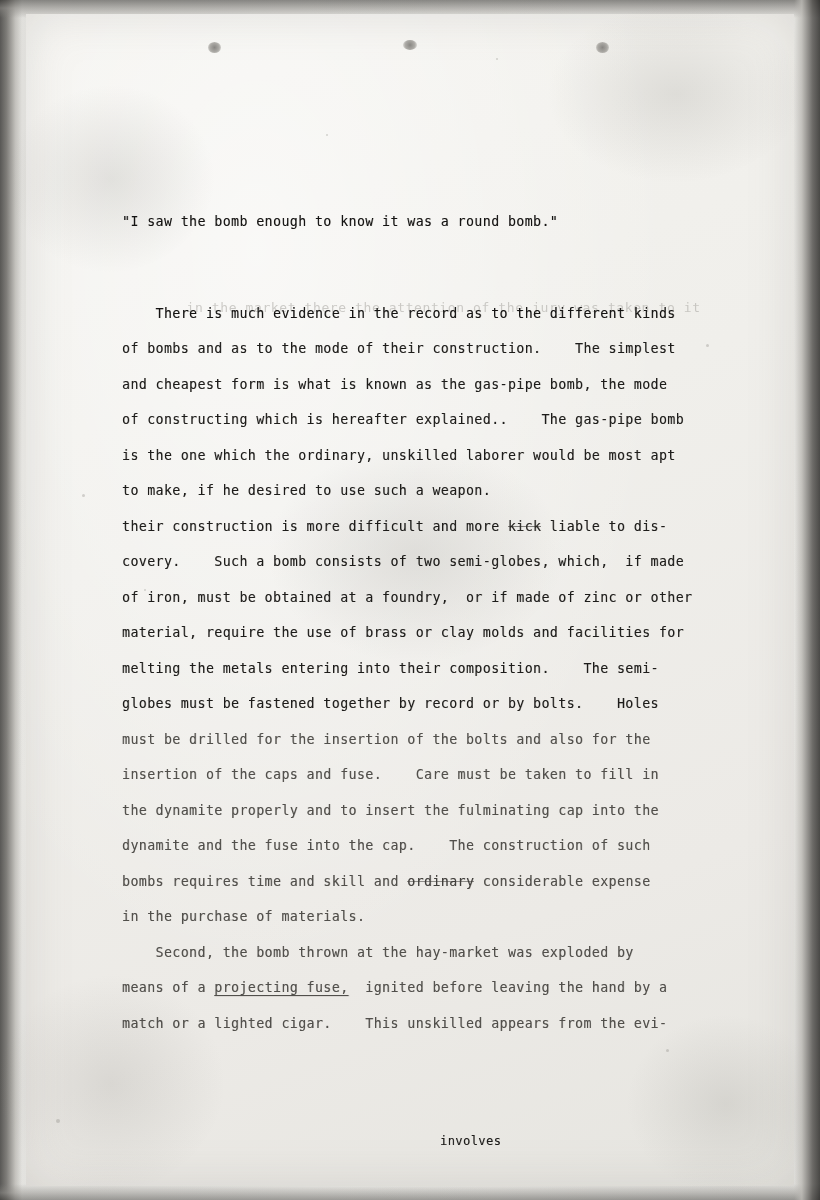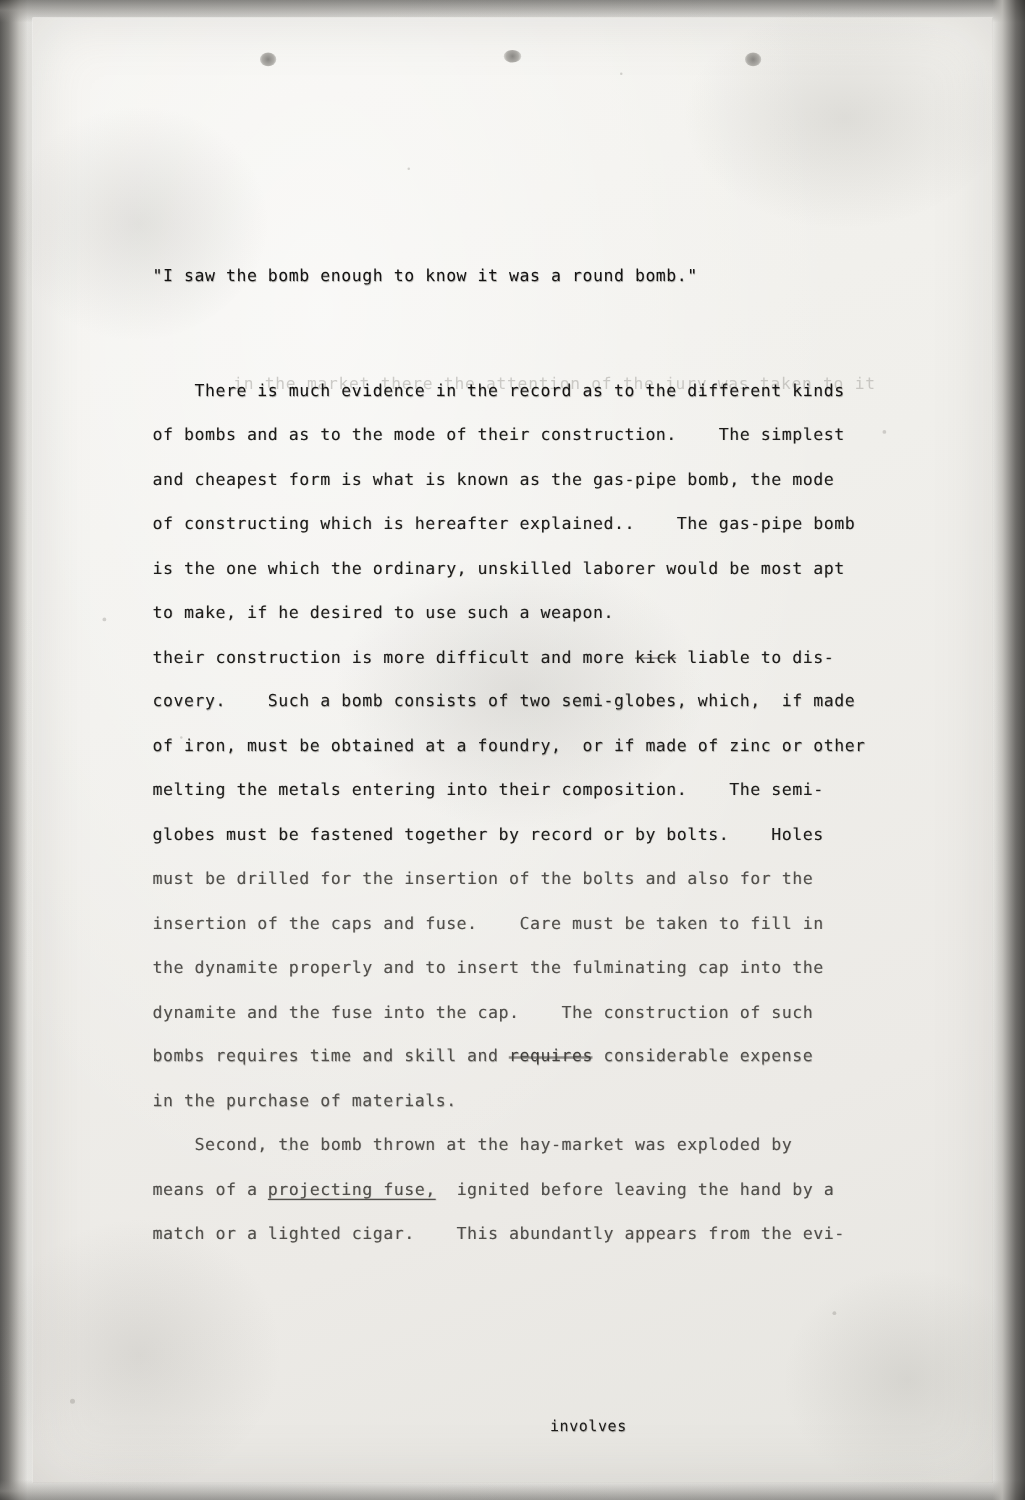--- a/index.html
+++ b/index.html
@@ -208,33 +208,34 @@
         <div class="line">and cheapest form is what is known as the gas-pipe bomb, the mode</div>
         <div class="line">of constructing which is hereafter explained..    The gas-pipe bomb</div>
         <div class="line">is the one which the ordinary, unskilled laborer would be most apt</div>
         <div class="line">to make, if he desired to use such a weapon.</div>
       </div>
 
       <div>
         <div class="line">their construction is more difficult and more <span class="strike-over">kick</span> liable to dis-</div>
         <div class="line">covery.    Such a bomb consists of two semi-globes, which,  if made</div>
         <div class="line">of iron, must be obtained at a foundry,  or if made of zinc or other</div>
+        <div class="line">material, require the use of brass or clay molds and facilities for</div>
         <div class="line">melting the metals entering into their composition.    The semi-</div>
         <div class="line">globes must be fastened together by record or by bolts.    Holes</div>
         <div class="line faded">must be drilled for the insertion of the bolts and also for the</div>
         <div class="line faded">insertion of the caps and fuse.    Care must be taken to fill in</div>
         <div class="line faded">the dynamite properly and to insert the fulminating cap into the</div>
         <div class="line faded">dynamite and the fuse into the cap.    The construction of such</div>
-        <div class="line faded">bombs requires time and skill and <span class="strike-over">requires</span> considerable expense</div>
+        <div class="line faded">bombs requires time and skill and <span class="strike-over">ordinary</span> considerable expense</div>
         <div class="line faded">in the purchase of materials.</div>
       </div>
 
       <div>
         <div class="line faded">    Second, the bomb thrown at the hay-market was exploded by</div>
         <div class="line faded">means of a <span class="uline">projecting fuse,</span>  ignited before leaving the hand by a</div>
-        <div class="line faded">match or a lighted cigar.    This abundantly appears from the evi-</div>
+        <div class="line faded">match or a lighted cigar.    This unskilled appears from the evi-</div>
       </div>
 
       <div class="overtype">involves</div>
 
     </div>
   </div>
 </div>
 
 </body></html>

